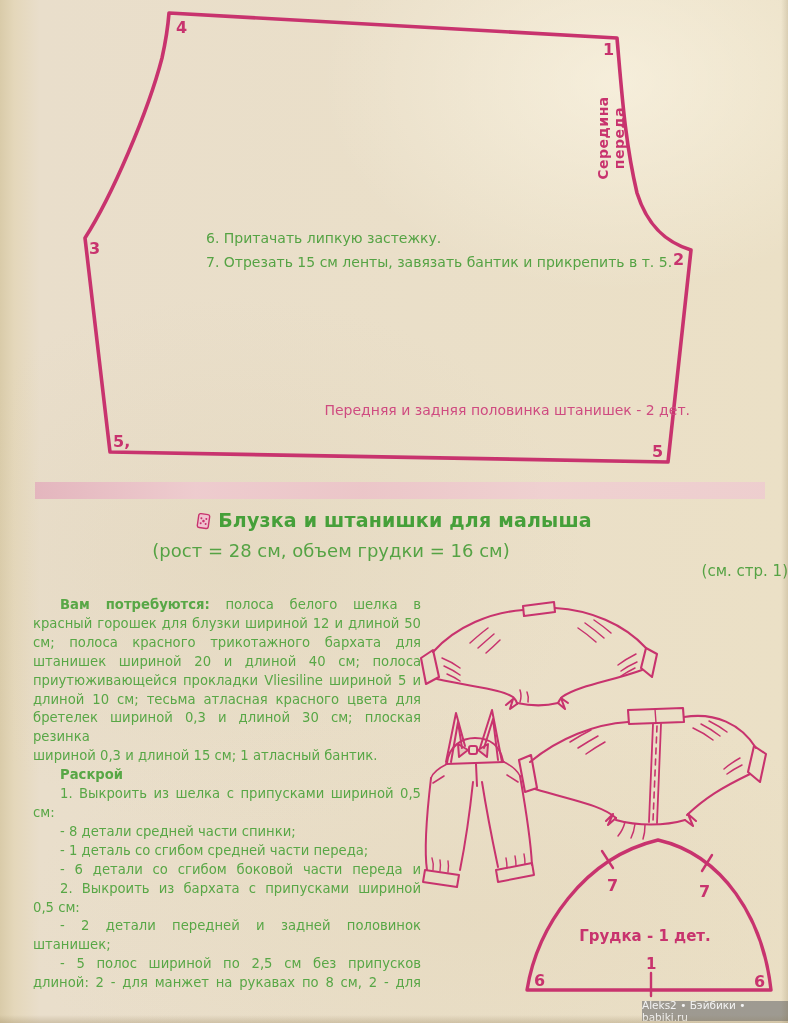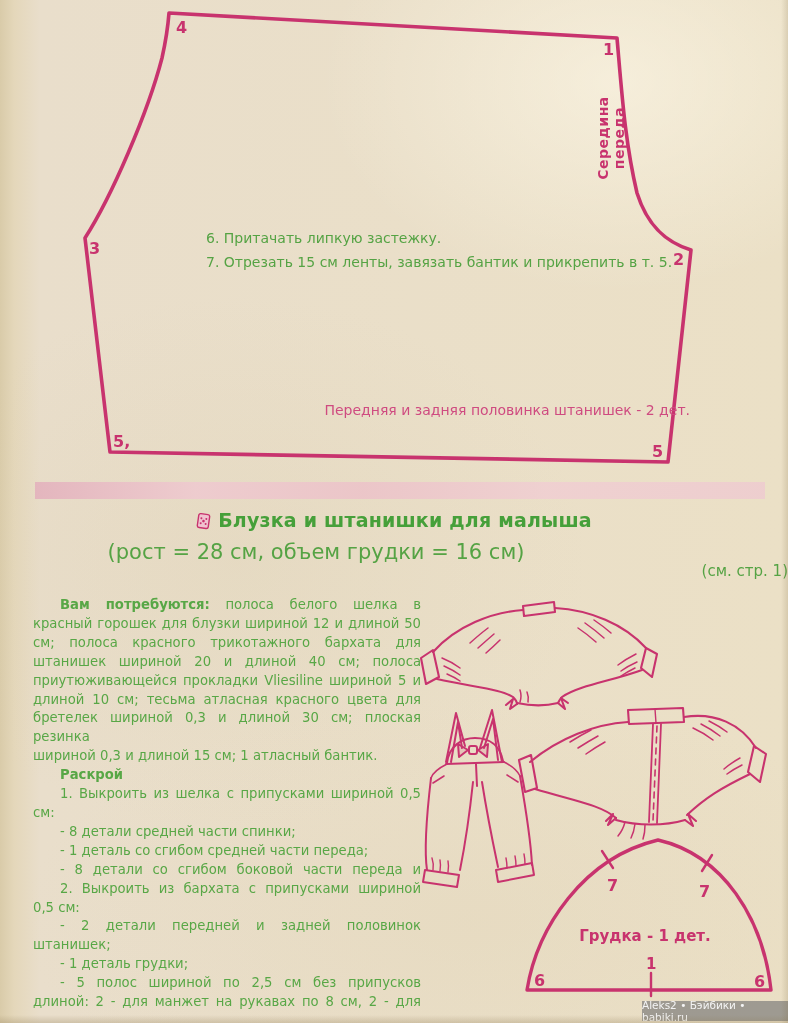--- a/index.html
+++ b/index.html
@@ -24,22 +24,22 @@
   .instructions{position:absolute;left:206px;top:195px;width:470px;
     color:#55a344;font-size:14px;line-height:23.5px;white-space:nowrap;margin-top:32px;}
   .pattern-caption{position:absolute;left:98px;top:402px;width:592px;text-align:right;
     color:#cf4b80;font-size:14px;font-weight:400;}
   .divider{position:absolute;left:35px;top:482px;width:730px;height:17px;
     background:linear-gradient(90deg,#e3afbc,#efc9d0 22%,#ecc2c9 45%,#f0ced2 70%,#eecbd0);
     opacity:.85;}
   .title-row{position:absolute;left:0;top:509px;width:788px;text-align:center;
     color:#46a03a;font-size:19px;font-weight:bold;letter-spacing:.2px;}
   .title-row .orn{display:inline-block;vertical-align:-3px;margin-right:7px;}
-  .subtitle{position:absolute;left:1px;top:540px;width:630px;text-align:center;
-    color:#55a344;font-size:21px;}
+  .subtitle{position:absolute;left:16px;top:540px;width:630px;text-align:center;
+    color:#55a344;font-size:18px;}
   .ref-line{position:absolute;left:0;top:562px;width:788px;text-align:right;
     color:#55a344;font-size:15px;}
   .body-text{position:absolute;left:33px;top:596px;width:388px;
     color:#58a746;font-size:13.2px;line-height:18.9px;}
   .bline{min-height:18.9px;}
   .bline.ind{text-indent:27px;}
   .bline.just{text-align:justify;text-align-last:justify;}
   .bline .b, .bline.bold{font-weight:bold;}
   .watermark{position:absolute;left:642px;top:1001px;width:146px;height:20px;
     background:rgba(118,118,118,.66);color:#f4f4f4;font-size:10.5px;
@@ -102,25 +102,24 @@
       <div class="bline just">см; полоса красного трикотажного бархата для</div>
       <div class="bline just">штанишек шириной 20 и длиной 40 см; полоса</div>
       <div class="bline just">приутюживающейся прокладки Vliesiline шириной 5 и</div>
       <div class="bline just">длиной 10 см; тесьма атласная красного цвета для</div>
       <div class="bline just">бретелек шириной 0,3 и длиной 30 см; плоская резинка</div>
       <div class="bline">шириной 0,3 и длиной 15 см; 1 атласный бантик.</div>
       <div class="bline ind bold">Раскрой</div>
       <div class="bline ind just">1. Выкроить из шелка с припусками шириной 0,5 см:</div>
       <div class="bline ind">- 8 детали средней части спинки;</div>
       <div class="bline ind">- 1 деталь со сгибом средней части переда;</div>
-      <div class="bline ind just">- 8 детали со сгибом боковой части переда и</div>
+      <div class="bline ind just">- 6 детали со сгибом боковой части переда и</div>
       <div class="bline ind just">2. Выкроить из бархата с припусками шириной</div>
       <div class="bline">0,5 см:</div>
       <div class="bline ind just">- 2 детали передней и задней половинок штанишек;</div>
-      <div class="bline ind">- 1 деталь грудки;</div>
       <div class="bline ind just">- 5 полос шириной по 2,5 см без припусков</div>
       <div class="bline just">длиной: 2 - для манжет на рукавах по 8 см, 2 - для</div>
     </div>
 
   <svg style="left:410px;top:596px" width="250" height="118" viewBox="0 0 250 118">
     <g class="draw" stroke-width="2.1">
       <path d="M 113,10 L 144,6 L 145,16 L 114,20 Z"></path>
       <path d="M 113,14 C 82,16 46,30 23,56"></path>
       <path d="M 145,12 C 180,14 214,28 236,52"></path>
       <path d="M 11,62 L 23,54 L 29,81 L 16,88 Z"></path>

